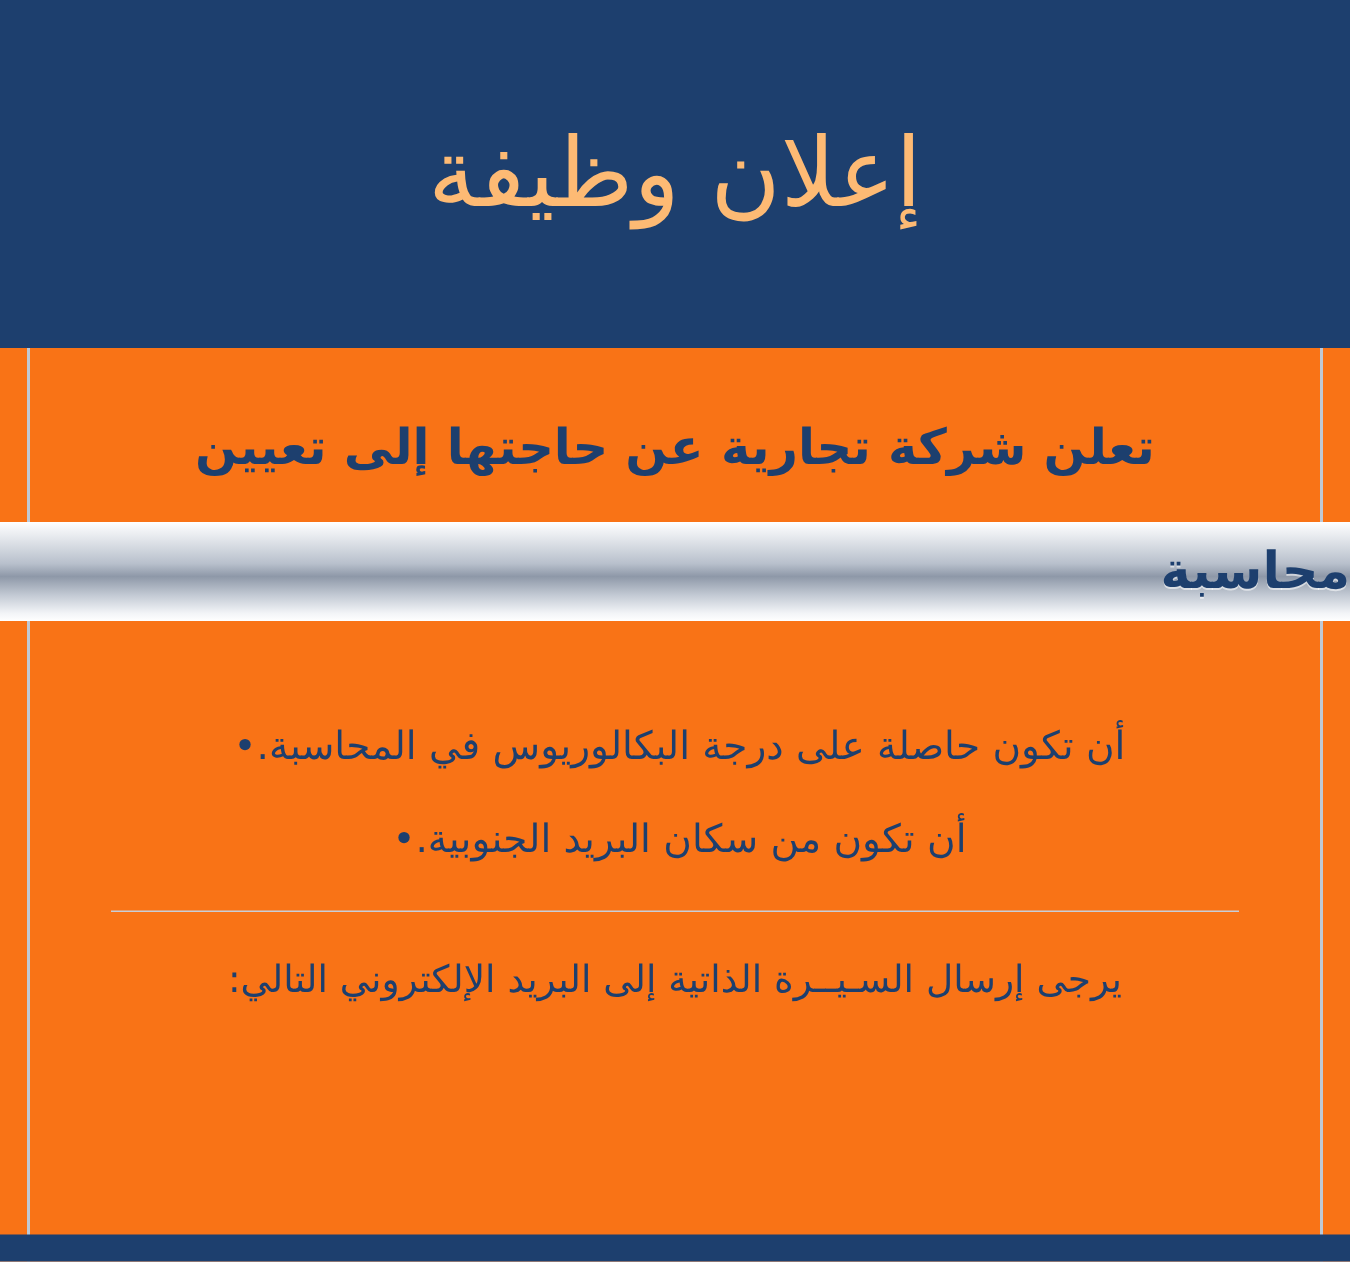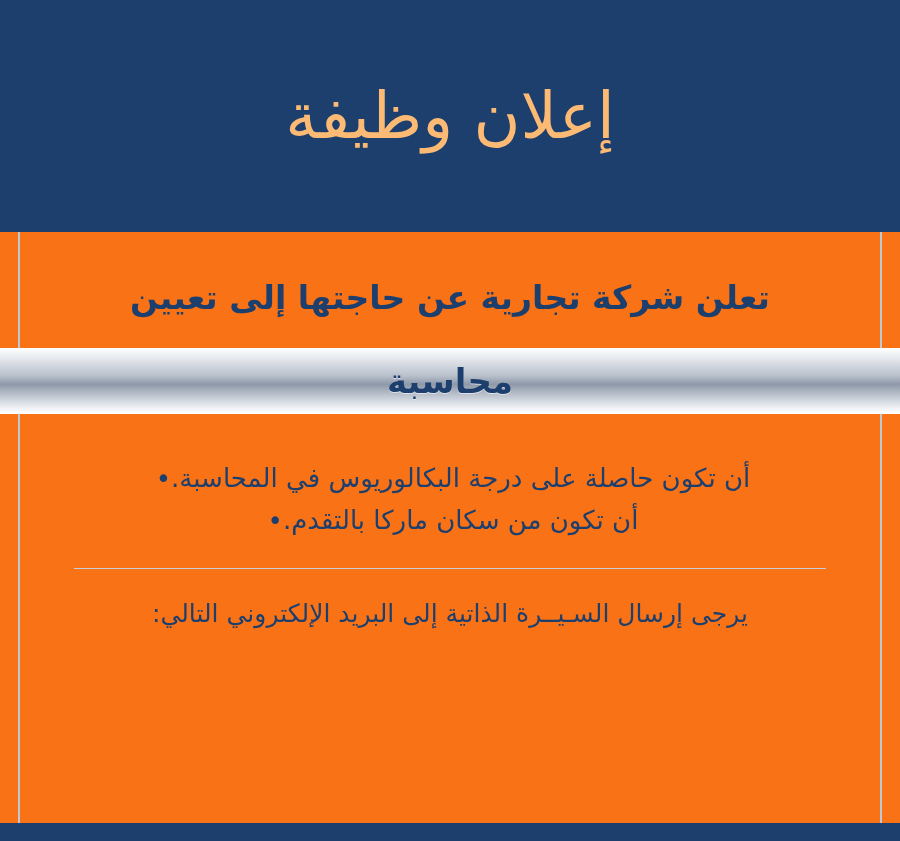--- a/index.html
+++ b/index.html
@@ -81,21 +81,20 @@
     background: linear-gradient(to bottom,
                 #ffffff 0%,
                 #e8ebef 14%,
                 #b8c0cc 42%,
                 #8e98a8 55%,
                 #c3cad4 74%,
                 #f2f4f7 92%,
                 #ffffff 100%);
     display: flex;
     align-items: center;
-    justify-content: center;
   }
   .title-band .job-title {
     color: #1d3f6e;
     font-size: 34px;
     font-weight: bold;
     direction: rtl;
     text-shadow: 0 1px 0 rgba(255,255,255,0.55);
   }
 
   
@@ -115,20 +114,21 @@
     list-style: none;
     margin: 0;
     padding: 0;
     text-align: center;
   }
   .cond-item {
     color: #1d3f6e;
     font-size: 26px;
     line-height: 1.6;
     direction: rtl;
+    margin-top: 20px;
   }
   .cond-item .bullet {
     display: inline-block;
     margin-left: 6px;
     color: #1d3f6e;
     font-size: 26px;
     vertical-align: middle;
   }
 
   
@@ -190,21 +190,21 @@
     <div class="title-band">
       <div class="job-title">محاسبة</div>
     </div>
 
     <div class="conditions">
       <ul class="cond-list">
         <li class="cond-item">
           <span class="text">أن تكون حاصلة على درجة البكالوريوس في المحاسبة.</span><span class="bullet">•</span>
         </li>
         <li class="cond-item">
-          <span class="text">أن تكون من سكان ماركا بالتقدم.</span><span class="bullet">•</span>
+          <span class="text">أن تكون من سكان البريد الجنوبية.</span><span class="bullet">•</span>
         </li>
       </ul>
     </div>
 
     <div class="divider"></div>
 
     <div class="footer-note">
       <span class="line">يرجى إرسال السـيــرة الذاتية إلى البريد الإلكتروني التالي:</span>
     </div>
 

